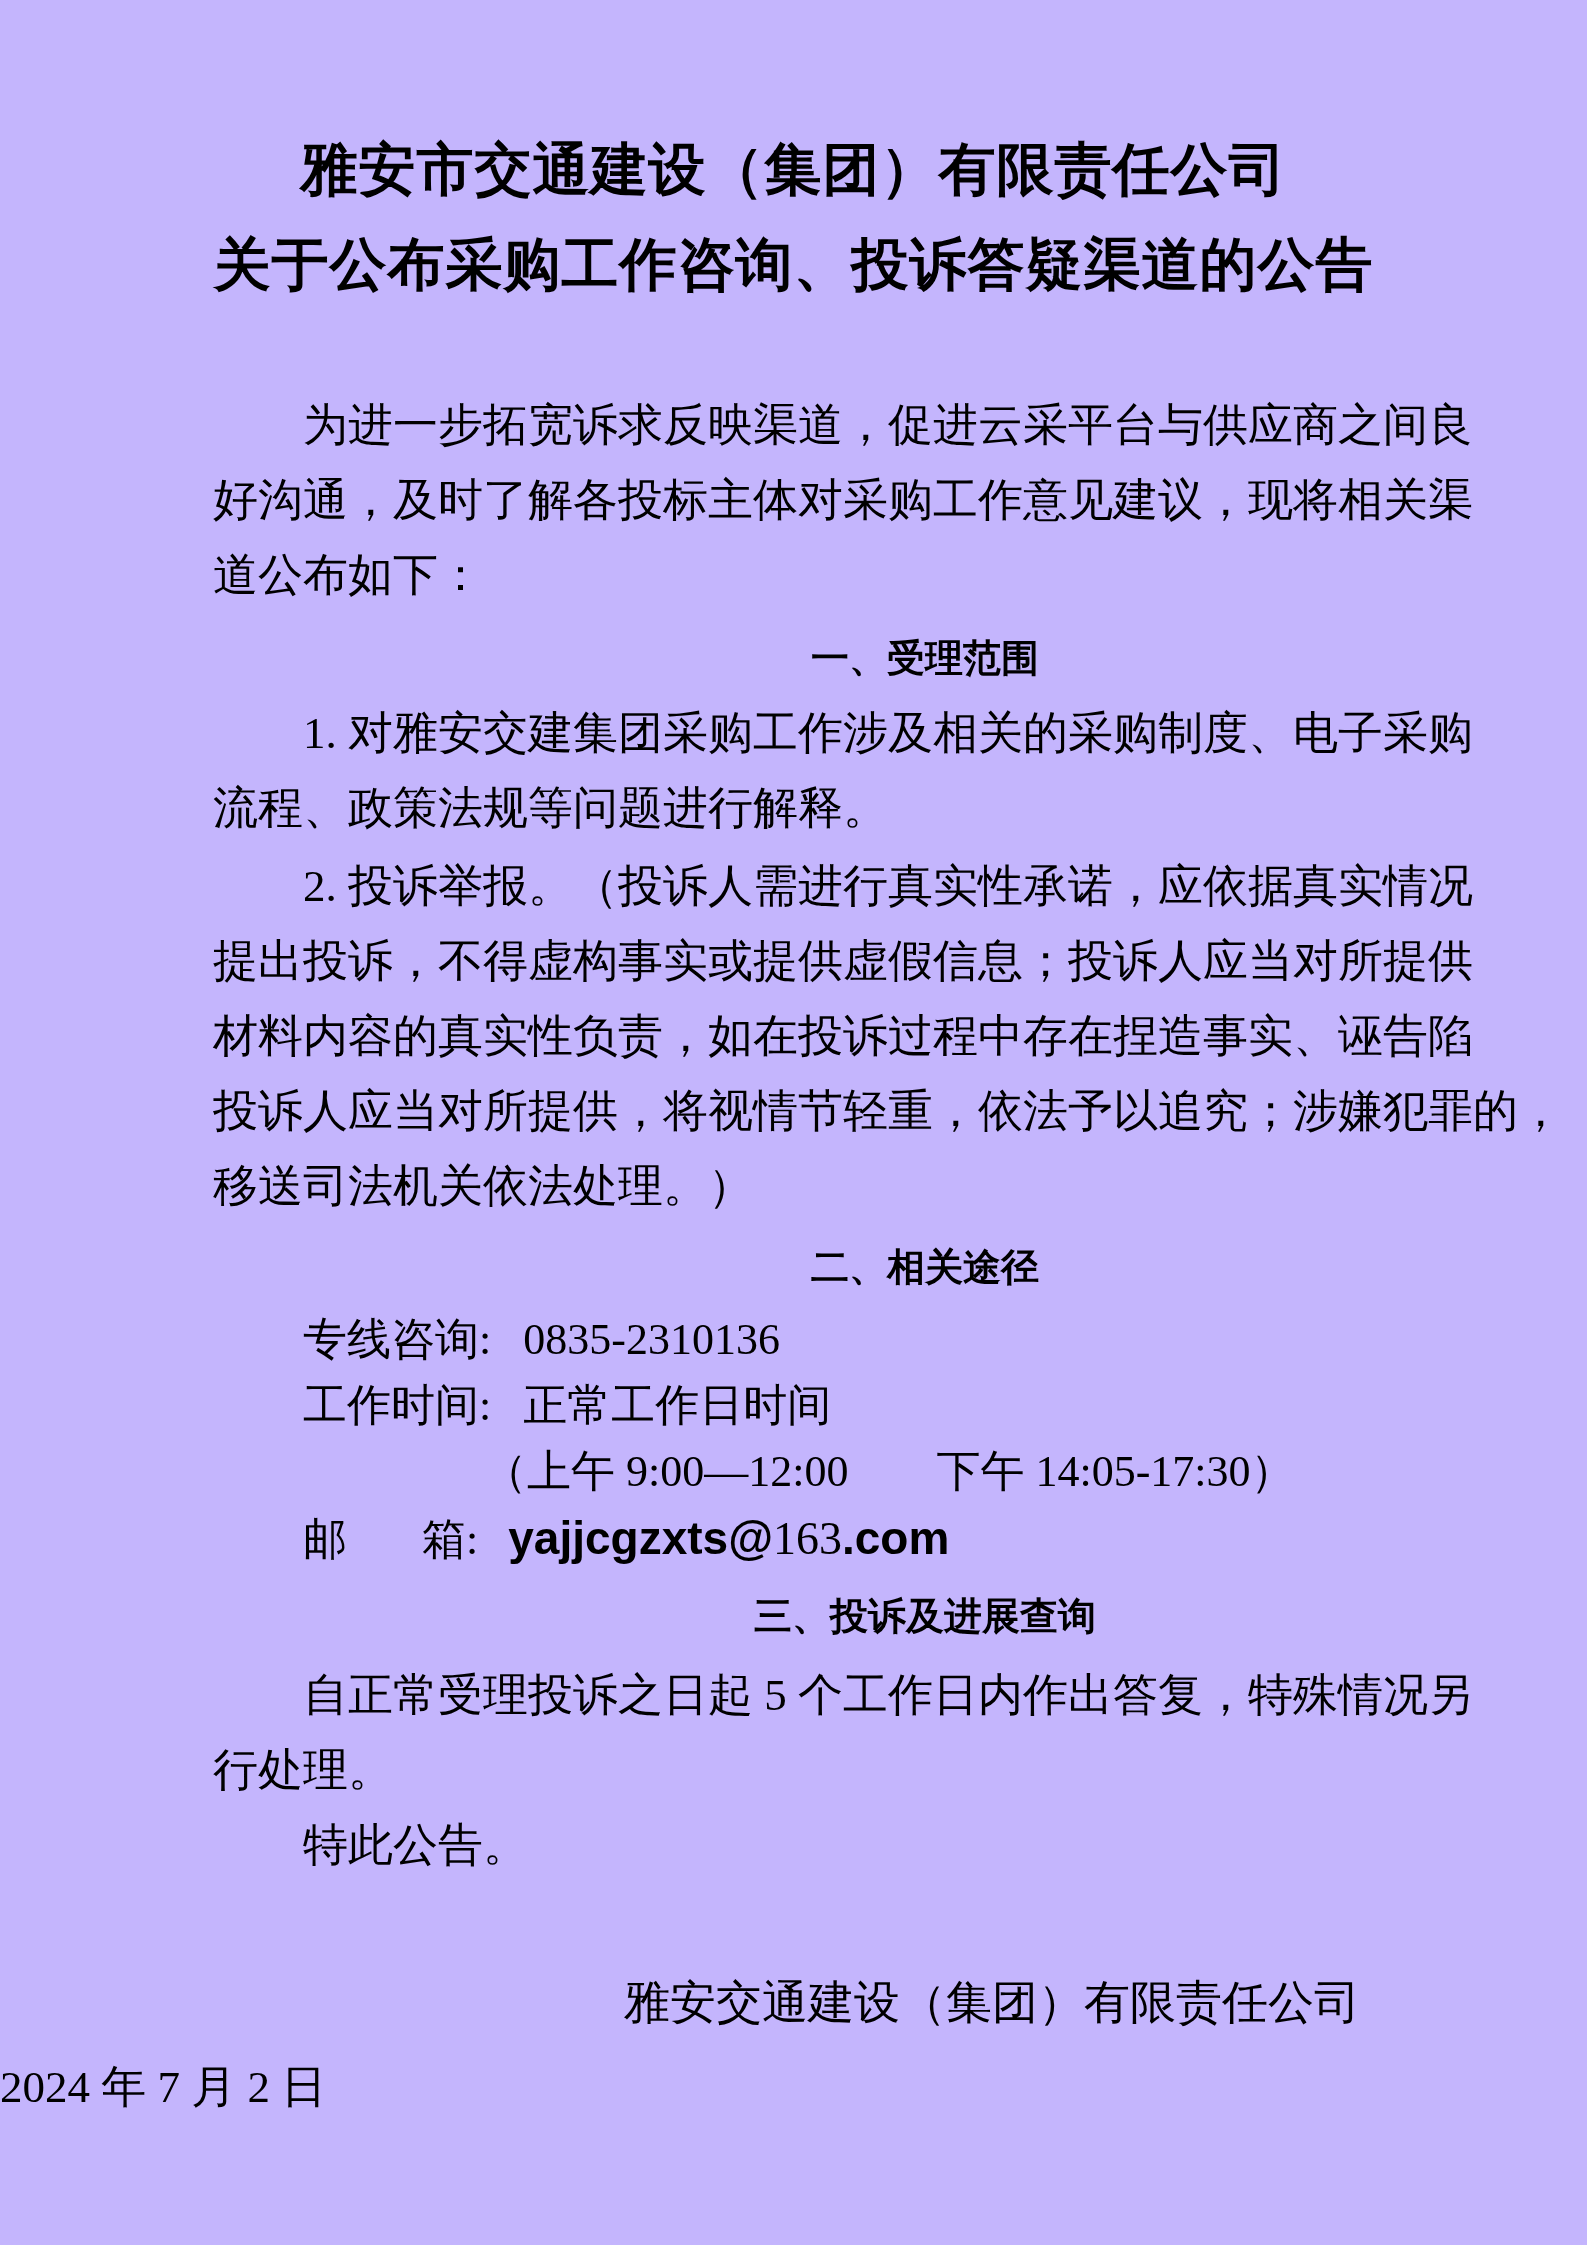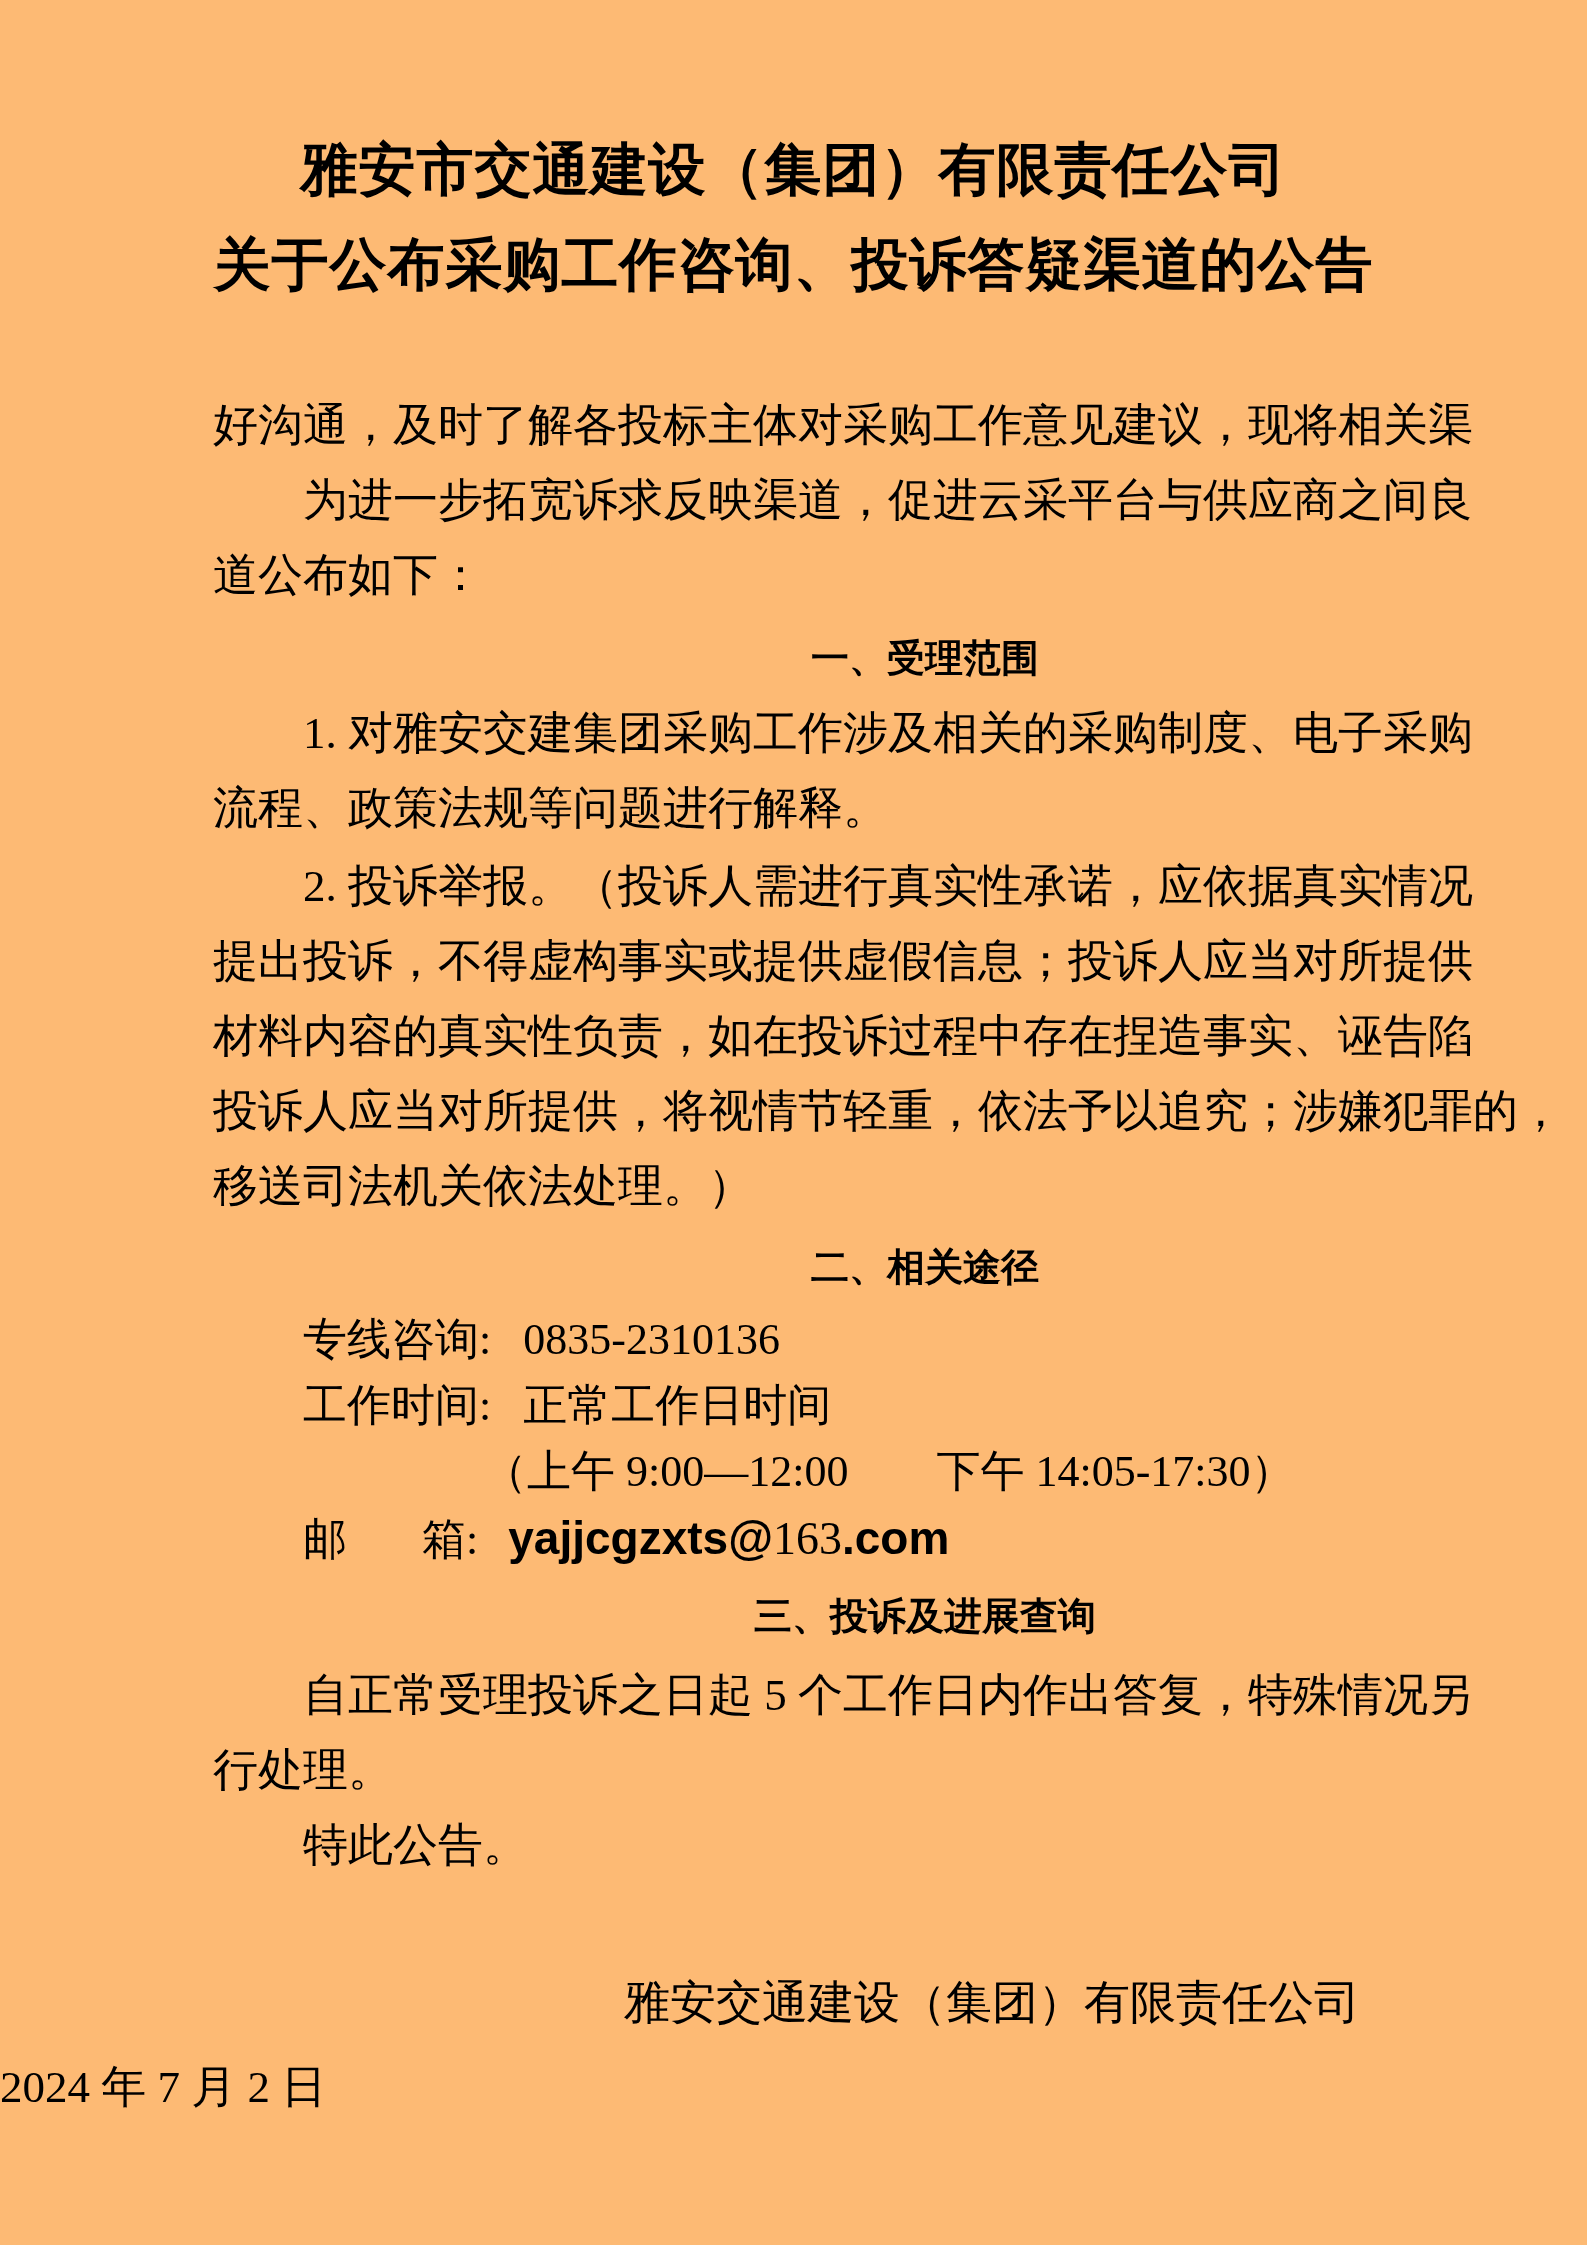--- a/index.html
+++ b/index.html
@@ -1,20 +1,20 @@
 <!DOCTYPE html>
 <html><head>
 <meta charset="utf-8">
 <style>
   html,body{margin:0;padding:0;background:#888;}
   .page{
     position:relative;
     width:1587px;height:2245px;
     margin:0 auto;
-    background:#fdba74;
+    background:#c4b5fd;
     color:#000;
     font-family:"Liberation Serif","DejaVu Serif",serif;
     overflow:hidden;
   }
   .titles{
     margin-top:122px;
     text-align:center;
     font-weight:bold;
     font-size:57px;
     line-height:95px;
@@ -79,22 +79,22 @@
 <div class="page">
 
   <div class="titles">
     <div class="line">雅安市交通建设（集团）有限责任公司</div>
     <div class="line">关于公布采购工作咨询、投诉答疑渠道的公告</div>
   </div>
 
   <div class="body">
 
     <div>
+      <div class="line indent">为进一步拓宽诉求反映渠道，促进云采平台与供应商之间良</div>
       <div class="line">好沟通，及时了解各投标主体对采购工作意见建议，现将相关渠</div>
-      <div class="line indent">为进一步拓宽诉求反映渠道，促进云采平台与供应商之间良</div>
       <div class="line">道公布如下：</div>
     </div>
 
     <div class="heading h1m">一、受理范围</div>
 
     <div>
       <div class="line indent">1. 对雅安交建集团采购工作涉及相关的采购制度、电子采购</div>
       <div class="line">流程、政策法规等问题进行解释。</div>
     </div>
 

